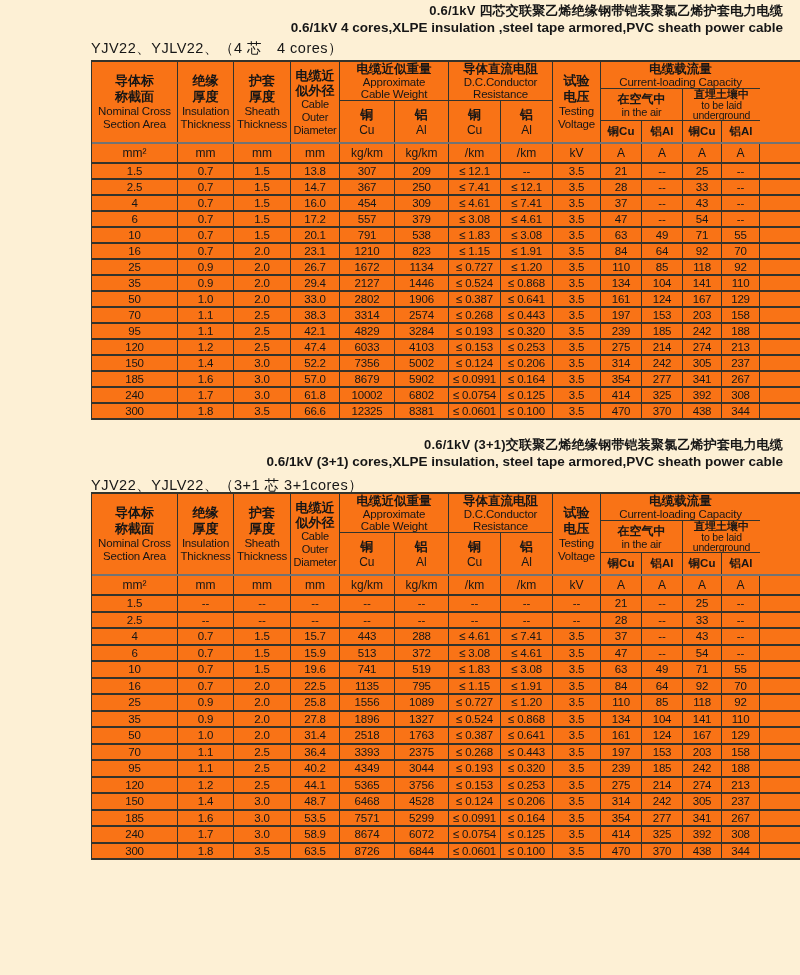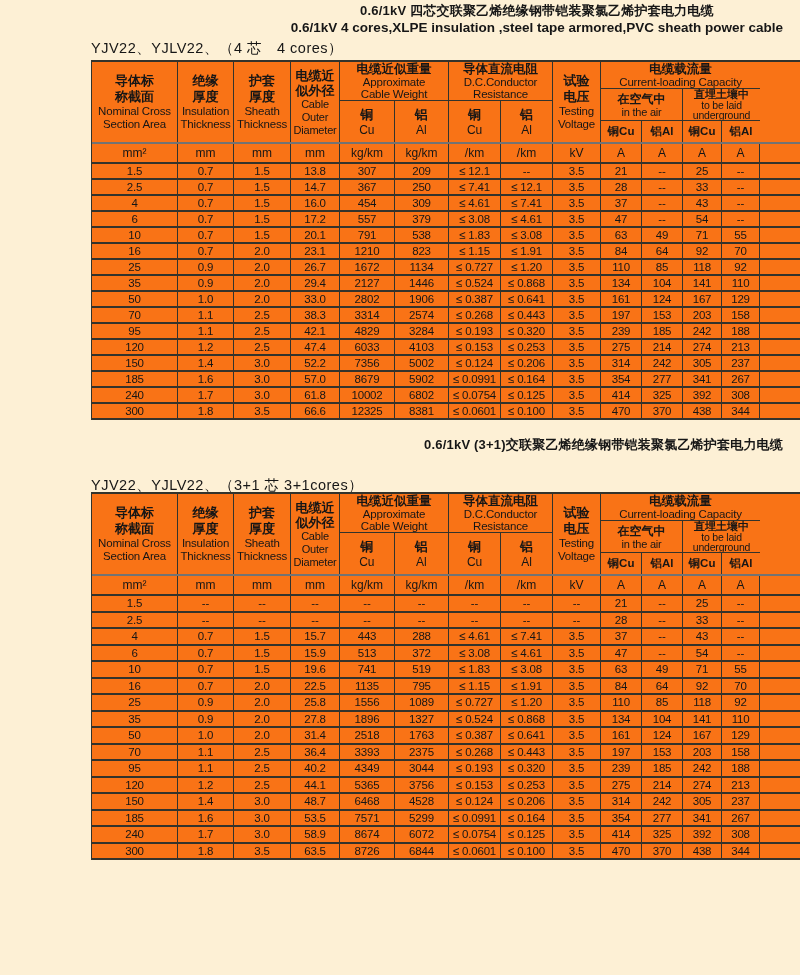--- a/index.html
+++ b/index.html
@@ -3,21 +3,21 @@
 <meta charset="utf-8">
 <style>
   * { box-sizing: border-box; }
   html, body { margin: 0; padding: 0; }
   body {
     width: 800px; height: 975px; position: relative; overflow: hidden;
     background: #fdf0d5; color: #161616;
     font-family: "Liberation Sans", sans-serif;
   }
   .titles { position: absolute; right: 17px; text-align: right; font-weight: bold; line-height: 17px; }
-  .t-zh { font-size: 13px; letter-spacing: 0.2px; text-align: center; }
+  .t-zh { font-size: 13px; letter-spacing: 0.2px; }
   .t-en { font-size: 13.5px; }
   .model { position: absolute; left: 91px; font-size: 14.5px; letter-spacing: 0.5px; }
 
   .cable-table {
     position: absolute; left: 91px; width: 736px;
     border: 1px solid #33332c; border-top-width: 2px; border-bottom-width: 2px;
     background: #f97316;
   }
   .hrow { display: flex; height: 80px; }
   .cell {
@@ -428,20 +428,21 @@
         <div class="dcell c9">470</div>
         <div class="dcell c10">370</div>
         <div class="dcell c11">438</div>
         <div class="dcell c12">344</div>
       </div>
     </div>
 </div>
 
 <div class="titles" style="top:436px">
   <div class="t-zh">0.6/1kV (3+1)交联聚乙烯绝缘钢带铠装聚氯乙烯护套电力电缆</div>
+  <div class="t-en">0.6/1kV (3+1) cores,XLPE insulation, steel tape armored,PVC sheath power cable</div>
 </div>
 <div class="model" style="top:476px">YJV22、YJLV22、（3+1 芯  3+1cores）</div>
 
 <div class="cable-table t2" style="top:492px">
   <div>
   <div class="hrow">
     <div class="cell c0">
       <div class="zh">导体标</div>
       <div class="zh">称截面</div>
       <div class="en">Nominal Cross</div>

